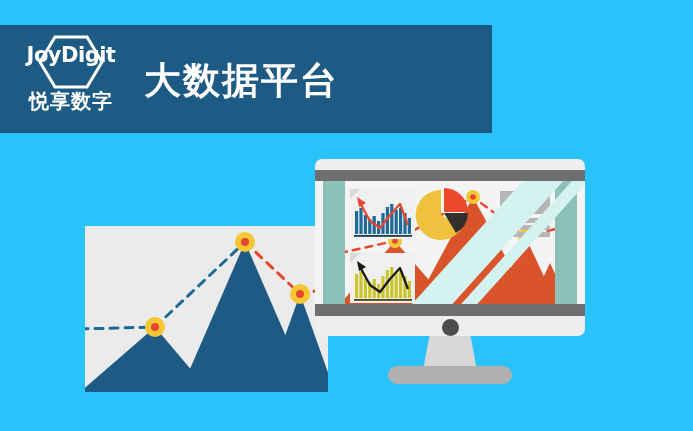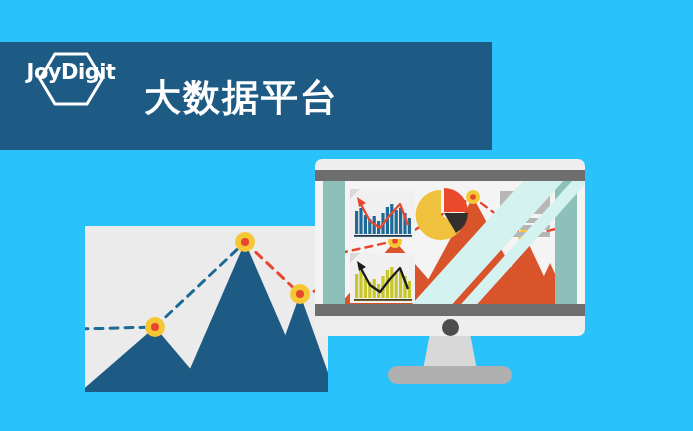--- a/index.html
+++ b/index.html
@@ -21,21 +21,20 @@
   
   .banner {
     position: absolute;
     left: 0;
     top: 25px;
     width: 492px;
     height: 108px;
     background: #1e5b84;
     display: flex;
     align-items: center;
-    margin-top: 17px;
   }
   .logo-block {
     position: relative;
     width: 118px;
     height: 92px;
     margin-left: 12px;
     flex: 0 0 auto;
   }
   .hex {
     position: absolute;
@@ -201,20 +200,21 @@
 
 <div id="poster">
 
   <div class="banner">
 
     <div class="logo-block">
       <svg class="hex" viewBox="0 0 66 54">
         <polygon points="17,2 49,2 64,27 49,52 17,52 2,27" fill="none" stroke="#ffffff" stroke-width="3"></polygon>
       </svg>
       <div class="logo-word">JoyDigit</div>
+      <div class="logo-cn">悦享数字</div>
     </div>
 
     <div class="banner-title">大数据平台</div>
   </div>
 
   <div class="left-panel">
     <svg width="243" height="166" viewBox="0 0 243 166">
 
       <polygon points="-5,166 70,101 125,166" fill="#1e5b84"></polygon>
       <polygon points="95,166 160,16 225,166" fill="#1e5b84"></polygon>

